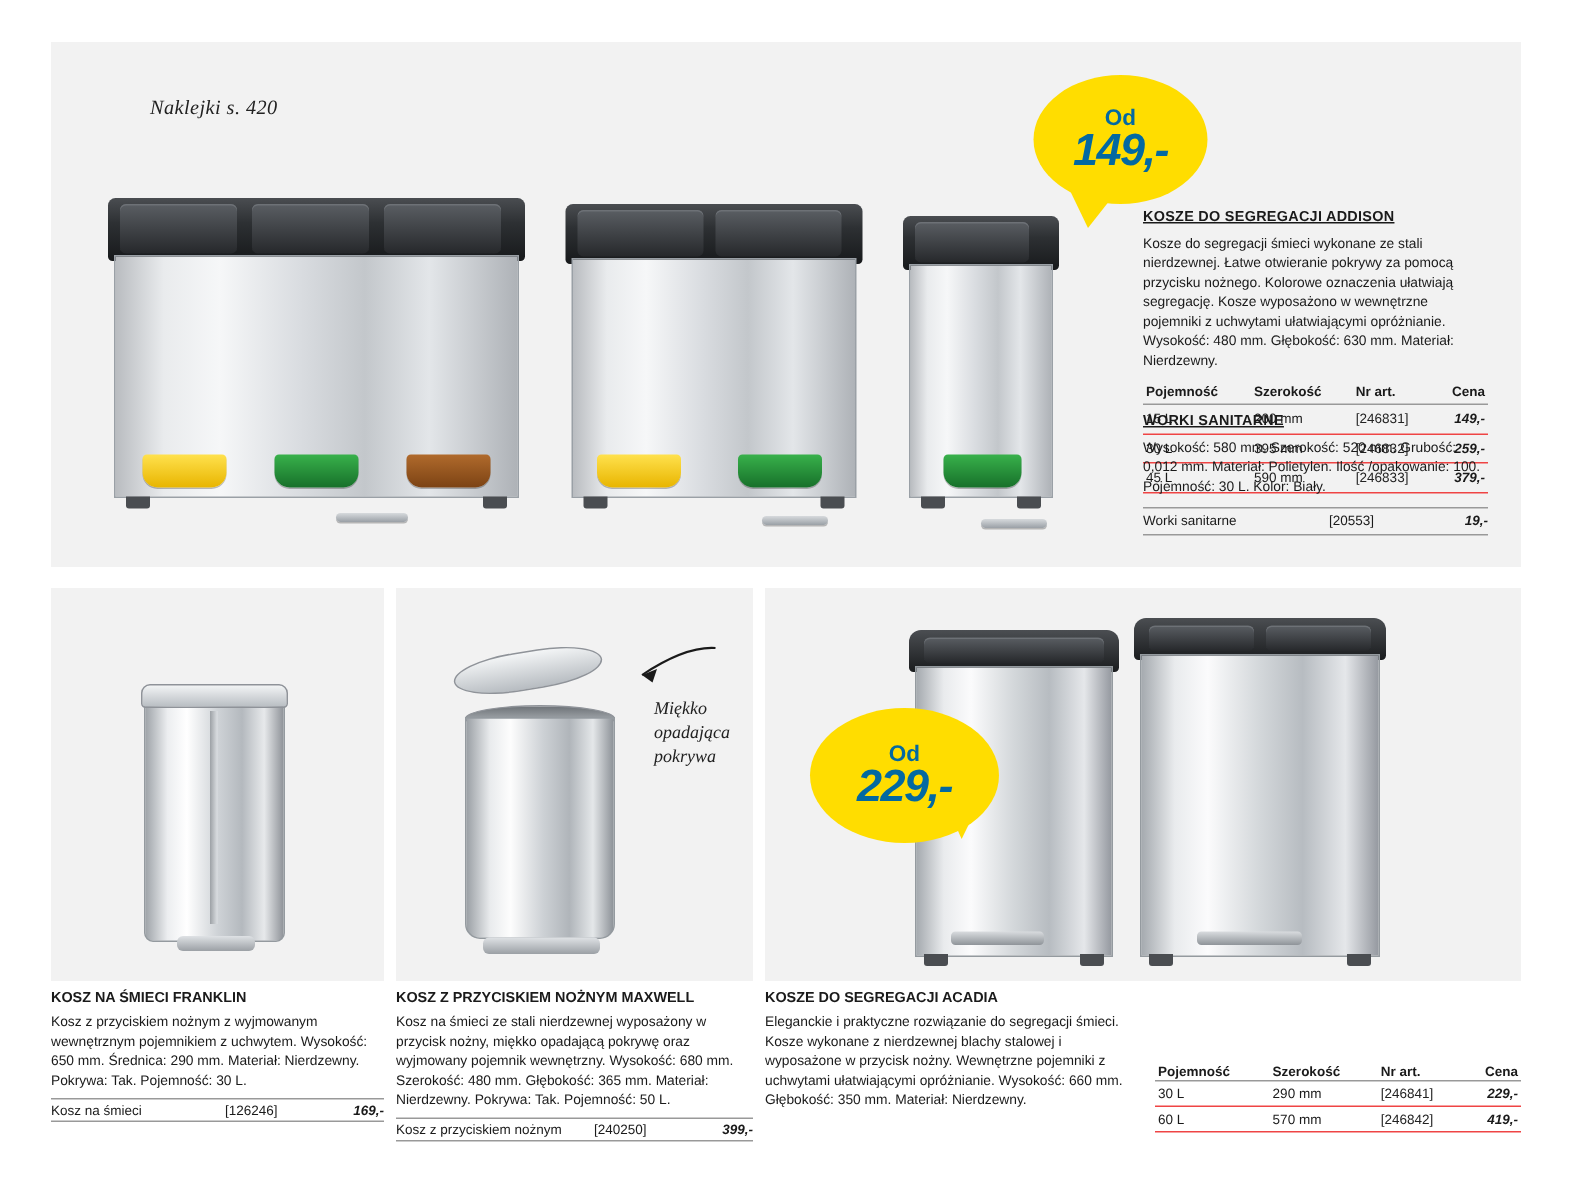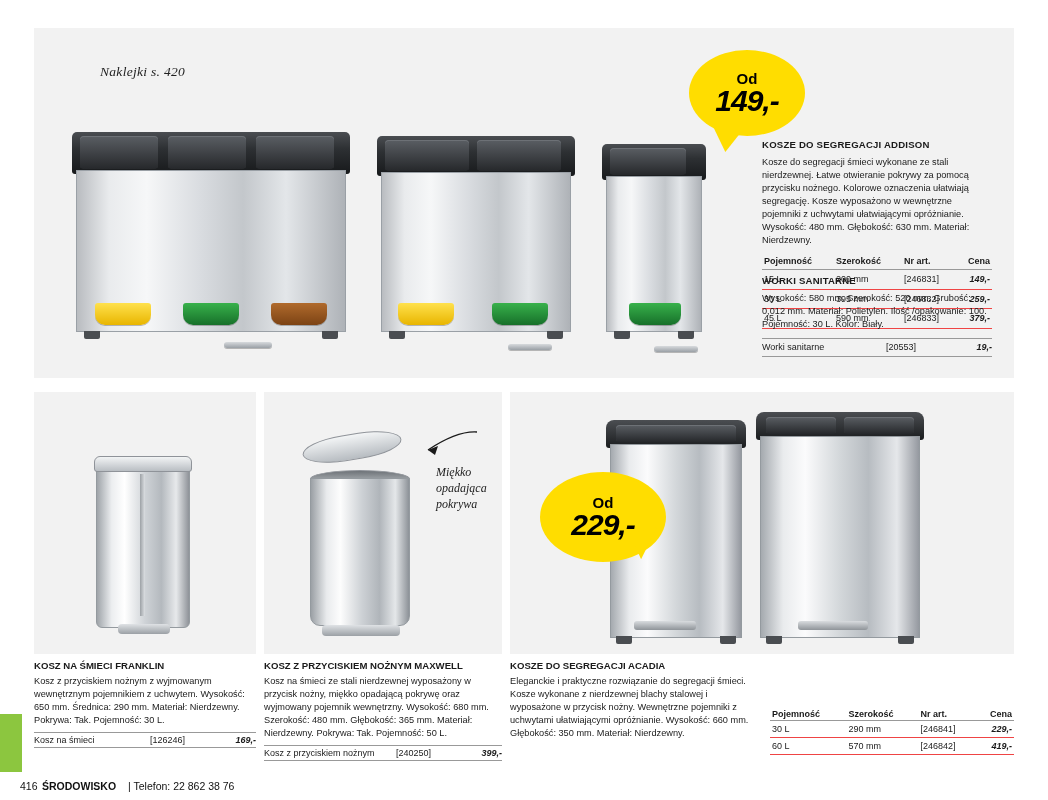--- a/index.html
+++ b/index.html
@@ -57,35 +57,35 @@
   }
   .pedal.yellow{background:linear-gradient(180deg,#ffe14d,#e8b500);}
   .pedal.green{background:linear-gradient(180deg,#38b14b,#17702a);}
   .pedal.brown{background:linear-gradient(180deg,#b06a2c,#7c4314);}
   .pedal.bar{background:linear-gradient(180deg,#d7dadd,#9aa0a6);height:6px;border-radius:3px;}
 
   
   .bubble{
     position:absolute;background:#ffdd00;border-radius:50%;
     display:flex;flex-direction:column;align-items:center;justify-content:center;
-    color:#000000;font-weight:bold;text-align:center;
+    color:#0369a1;font-weight:bold;text-align:center;
   }
   .bubble .od{font-size:15px;font-weight:bold;line-height:1;}
   .bubble .price{font-size:30px;font-weight:bold;line-height:1;font-style:italic;letter-spacing:-1px;}
   .bubble .tail{
     position:absolute;width:0;height:0;
   }
 
   
   .desc-col{
     position:absolute;width:230px;
     font-size:9.2px;line-height:1.42;color:#1a1a1a;
   }
   .desc-col h3{
-    font-size:9.6px;font-weight:bold;margin:0 0 4px 0;letter-spacing:.2px;text-transform:uppercase;
+    font-size:9.6px;font-weight:bold;margin:0 0 4px 0;letter-spacing:.2px;text-transform:uppercase;text-decoration:underline;
   }
   .desc-col p{margin:0 0 7px 0;}
 
   table.spec{
     border-collapse:collapse;width:100%;font-size:9px;margin-top:2px;
   }
   table.spec th{
     text-align:left;font-weight:bold;font-size:9px;padding:1px 2px;border-bottom:1px solid #999;
   }
   table.spec td{padding:3px 2px;border-bottom:1px solid #ef4444;}
@@ -340,20 +340,14 @@
         <tr>
           <td>60 L</td>
           <td>570 mm</td>
           <td class="art">[246842]</td>
           <td class="price">419,-</td>
         </tr>
       </tbody>
     </table>
   </div>
 
-  <div class="footer">
-    <div class="greenbar"></div>
-    <div class="pg">416</div>
-    <div class="label">ŚRODOWISKO</div>
-    <div class="tel">| Telefon: 22 862 38 76</div>
-  </div>
 
 </div>
 
 </body></html>

